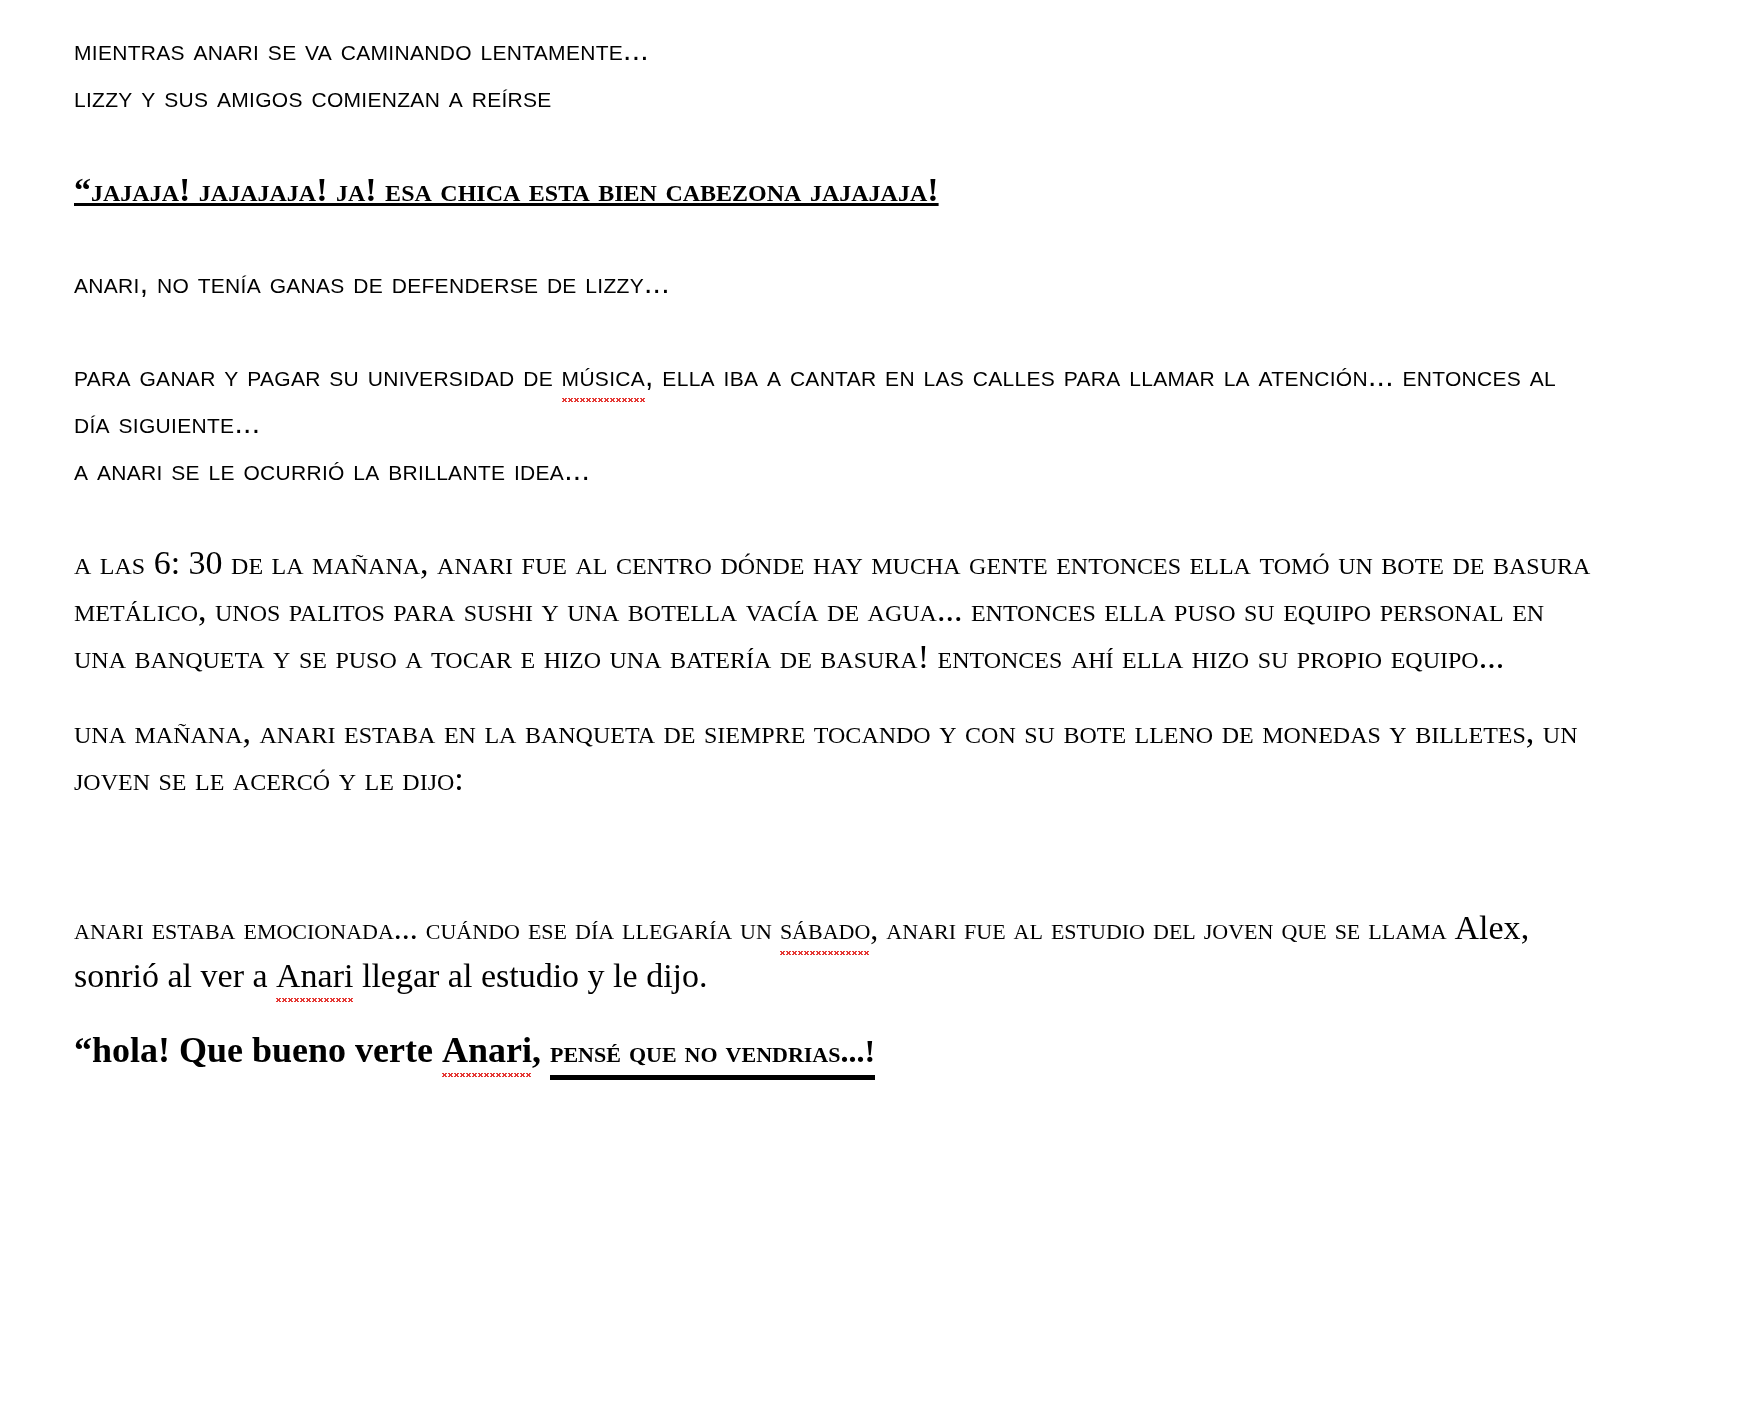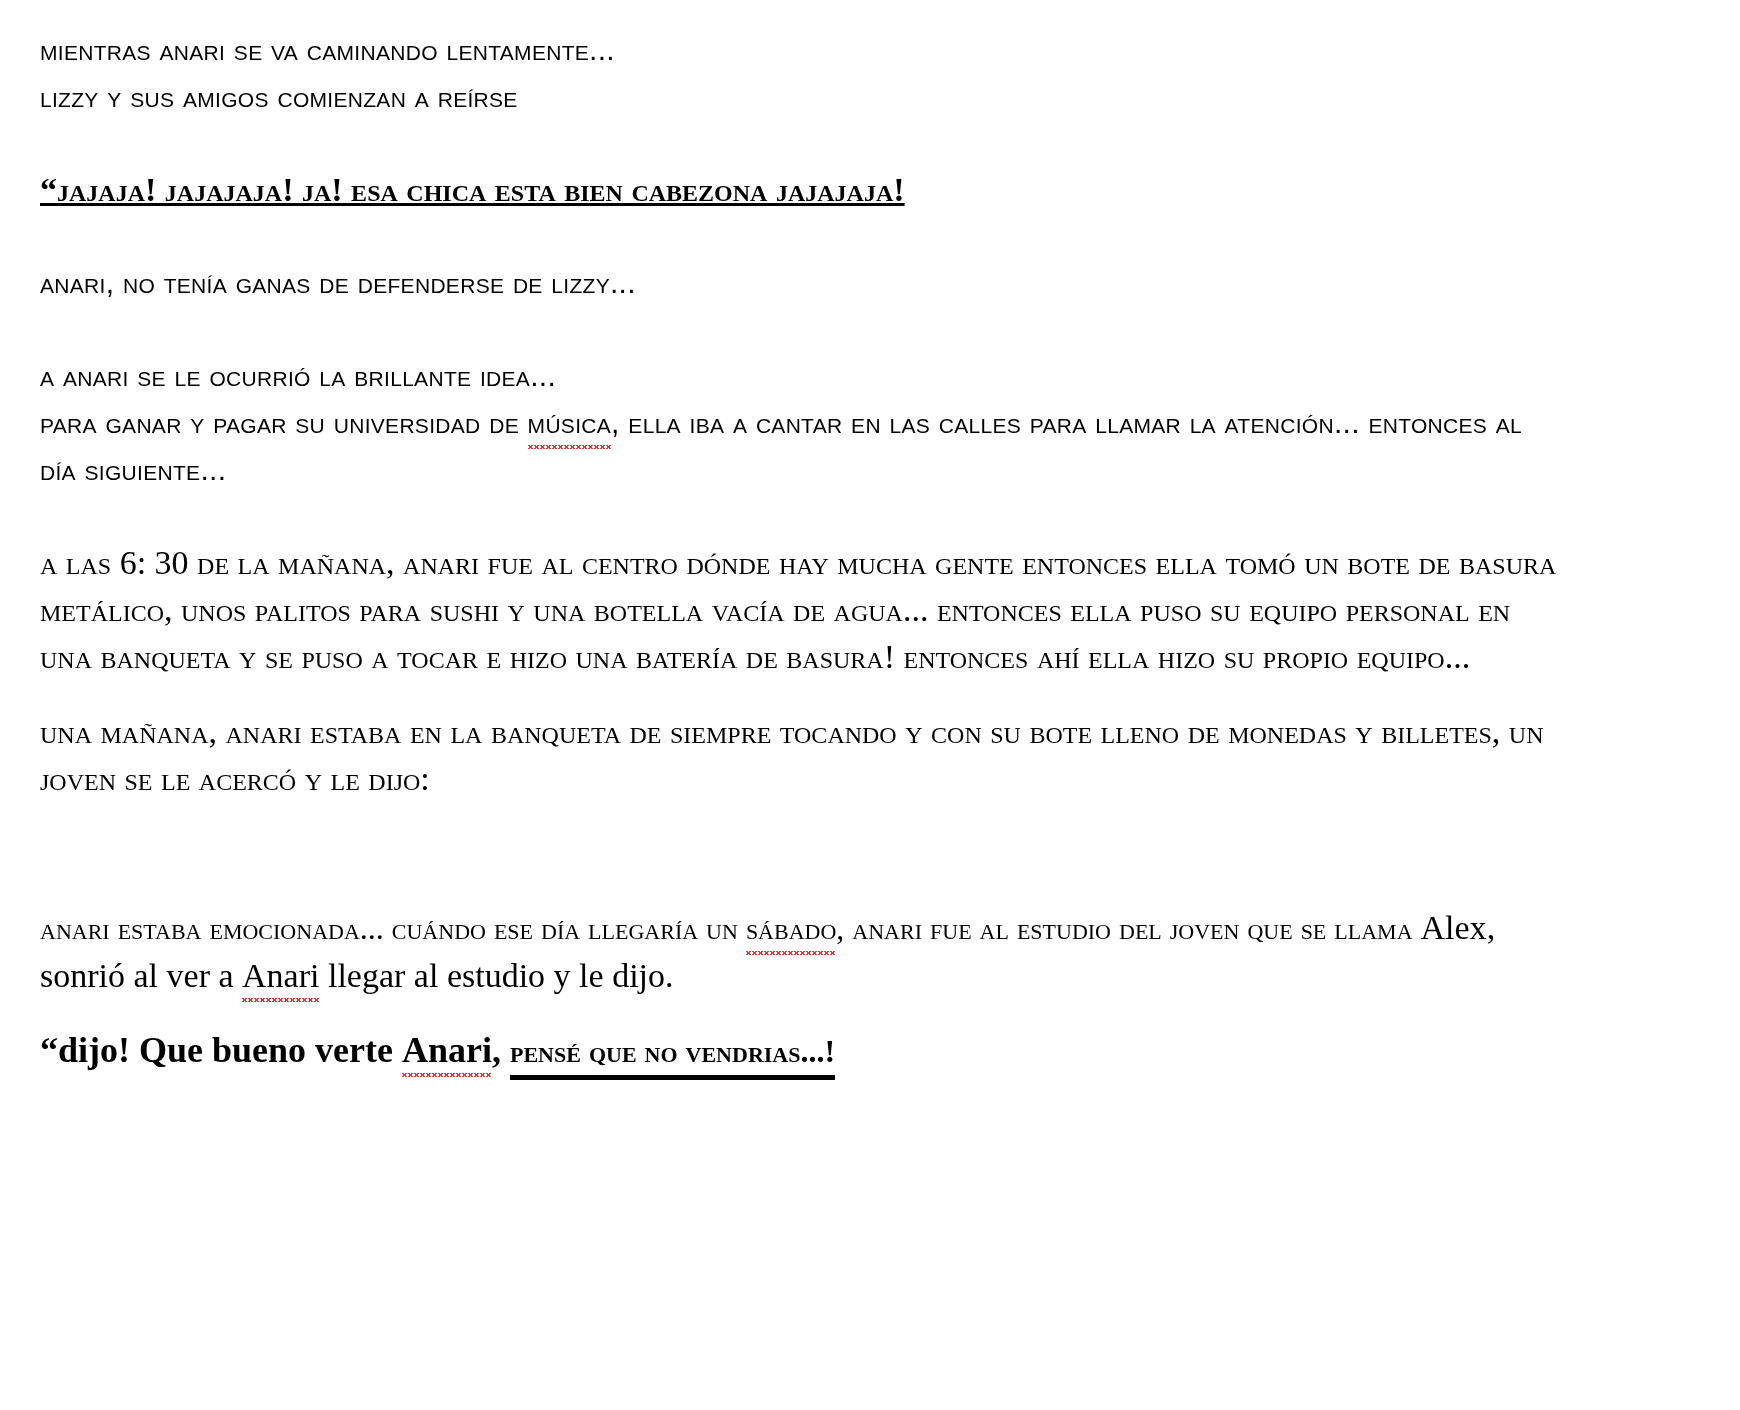--- a/index.html
+++ b/index.html
@@ -11,20 +11,21 @@
     width: 1740px;
     height: 1410px;
     overflow: hidden;
     font-family: "Liberation Serif", serif;
     color: #000000;
   }
   .page {
     padding: 26px 40px 0 40px;
     box-sizing: border-box;
     width: 1603px;
+    margin-left: 34px;
   }
   .para {
     margin: 0;
     padding: 0;
   }
   .l-sans {
     font-family: "Liberation Sans", sans-serif;
     font-variant: small-caps;
     text-transform: lowercase;
     font-size: 30px;
@@ -103,35 +104,35 @@
   <div class="gap-md"></div>
 
   <p class="para l-serif bold">“JAJAJA! JAJAJAJA! JA! ESA CHICA ESTA BIEN CABEZONA JAJAJAJA!</p>
 
   <div class="gap-md"></div>
 
   <p class="para l-sans">ANARI, NO TENÍA GANAS DE DEFENDERSE DE LIZZY...</p>
 
   <div class="gap-md"></div>
 
+  <p class="para l-sans"><span>PARA GANAR Y PAGAR SU UNIVERSIDAD DE </span><span class="sq">MÚSICA</span><span>, ELLA IBA A CANTAR EN LAS CALLES PARA LLAMAR LA ATENCIÓN...  ENTONCES AL DÍA SIGUIENTE...</span></p>
   <p class="para l-sans">A ANARI SE LE OCURRIÓ LA BRILLANTE IDEA...</p>
-  <p class="para l-sans"><span>PARA GANAR Y PAGAR SU UNIVERSIDAD DE </span><span class="sq">MÚSICA</span><span>, ELLA IBA A CANTAR EN LAS CALLES PARA LLAMAR LA ATENCIÓN...  ENTONCES AL DÍA SIGUIENTE...</span></p>
 
   <div class="gap-md"></div>
 
   <p class="para l-serif">A LAS 6: 30 DE LA MAÑANA, ANARI FUE AL CENTRO DÓNDE HAY MUCHA GENTE ENTONCES ELLA TOMÓ UN BOTE DE BASURA METÁLICO, UNOS PALITOS PARA SUSHI Y UNA BOTELLA VACÍA DE AGUA... ENTONCES ELLA PUSO SU EQUIPO PERSONAL EN UNA BANQUETA Y SE PUSO A TOCAR E HIZO UNA BATERÍA DE BASURA! ENTONCES AHÍ ELLA HIZO SU PROPIO EQUIPO...</p>
 
   <div class="gap-sm"></div>
 
   <p class="para l-serif">UNA MAÑANA, ANARI ESTABA EN LA BANQUETA DE SIEMPRE TOCANDO Y CON SU BOTE LLENO DE MONEDAS Y BILLETES, UN JOVEN SE LE ACERCÓ Y LE DIJO:</p>
 
   <div class="gap-sm"></div>
 
 
   <div class="gap-lg"></div>
 
   <p class="para mixed-line"><span class="smallcaps" style="font-weight:normal">ANARI ESTABA EMOCIONADA... CUÁNDO ESE DÍA LLEGARÍA UN </span><span class="sq smallcaps" style="font-weight:normal">SÁBADO</span><span class="smallcaps" style="font-weight:normal">, ANARI FUE AL ESTUDIO DEL JOVEN QUE SE LLAMA </span><span>Alex</span><span>, sonrió al ver a </span><span class="sq">Anari</span><span> llegar al estudio y le dijo.</span></p>
 
   <div class="gap-sm"></div>
 
-  <p class="para lastline"><span>“dijo! Que bueno verte </span><span class="sq">Anari</span><span>, </span><span class="smallcaps blackline">PENSÉ QUE NO VENDRIAS...!</span></p>
+  <p class="para lastline"><span>“hola! Que bueno verte </span><span class="sq">Anari</span><span>, </span><span class="smallcaps blackline">PENSÉ QUE NO VENDRIAS...!</span></p>
 
 </div>
 
 </body></html>

